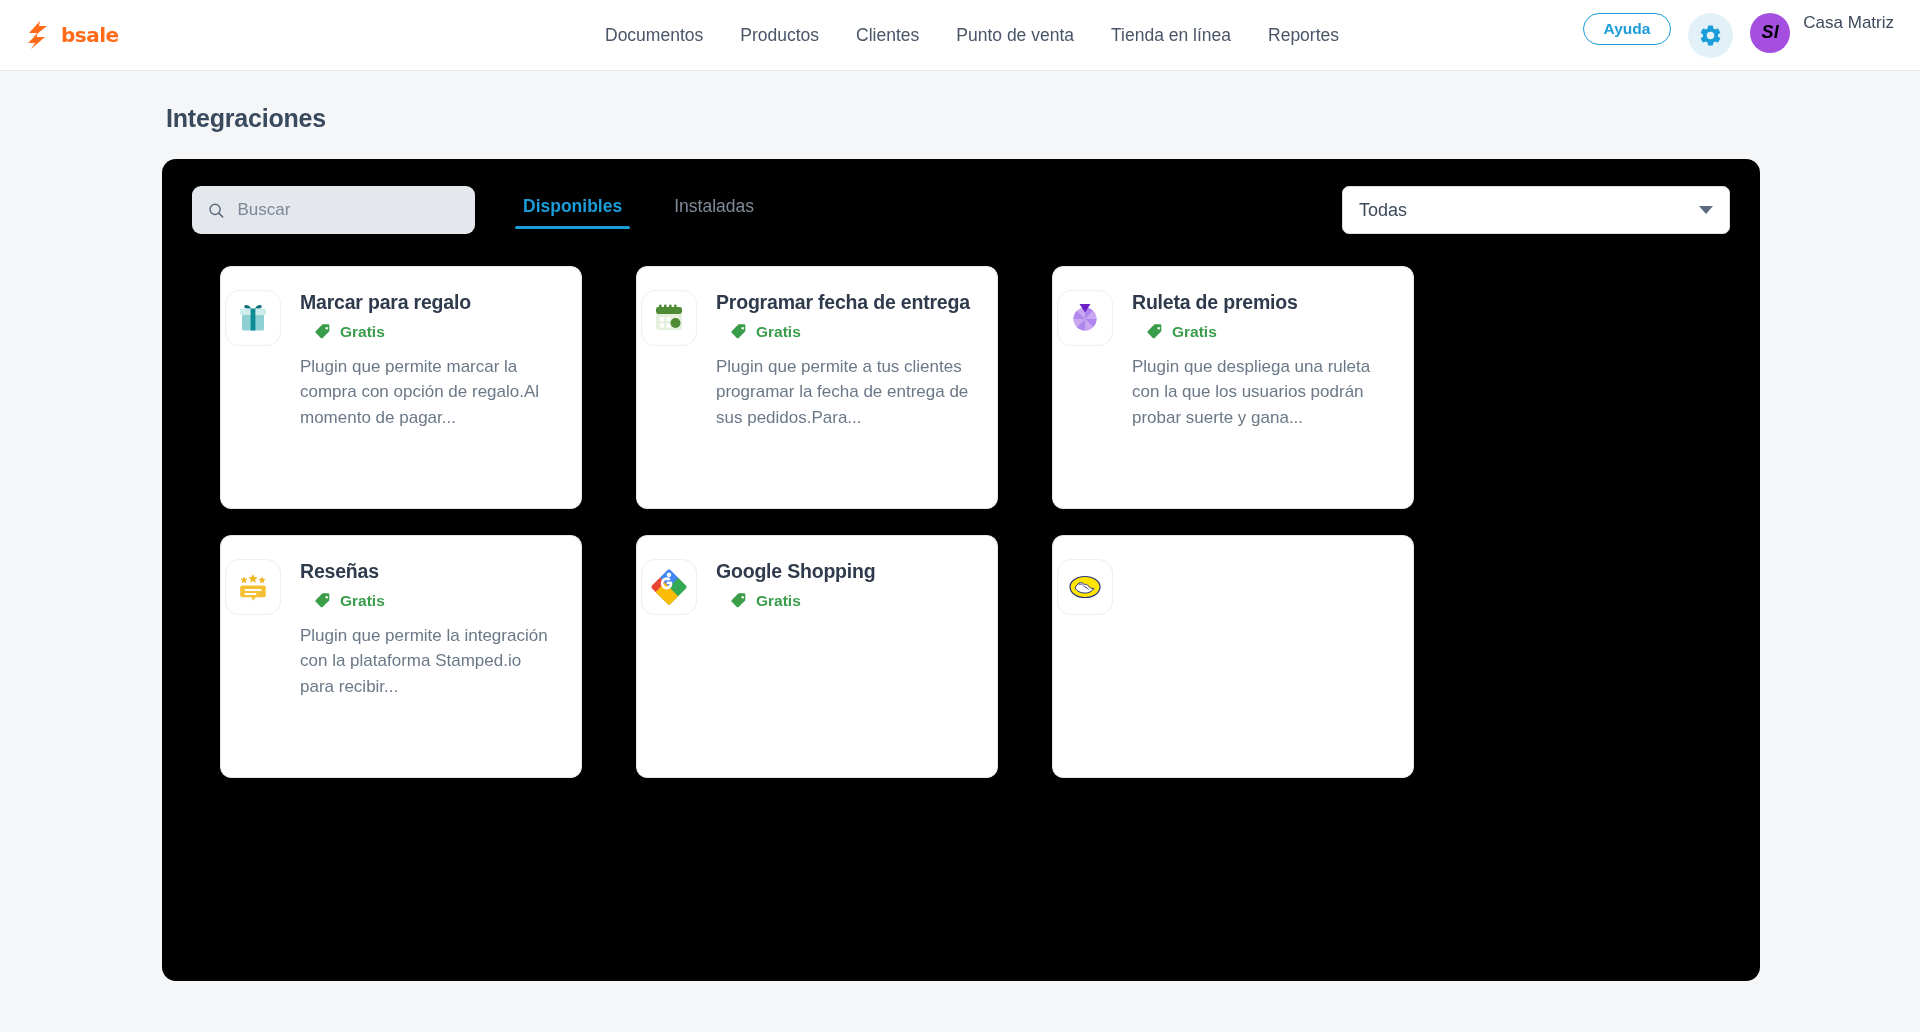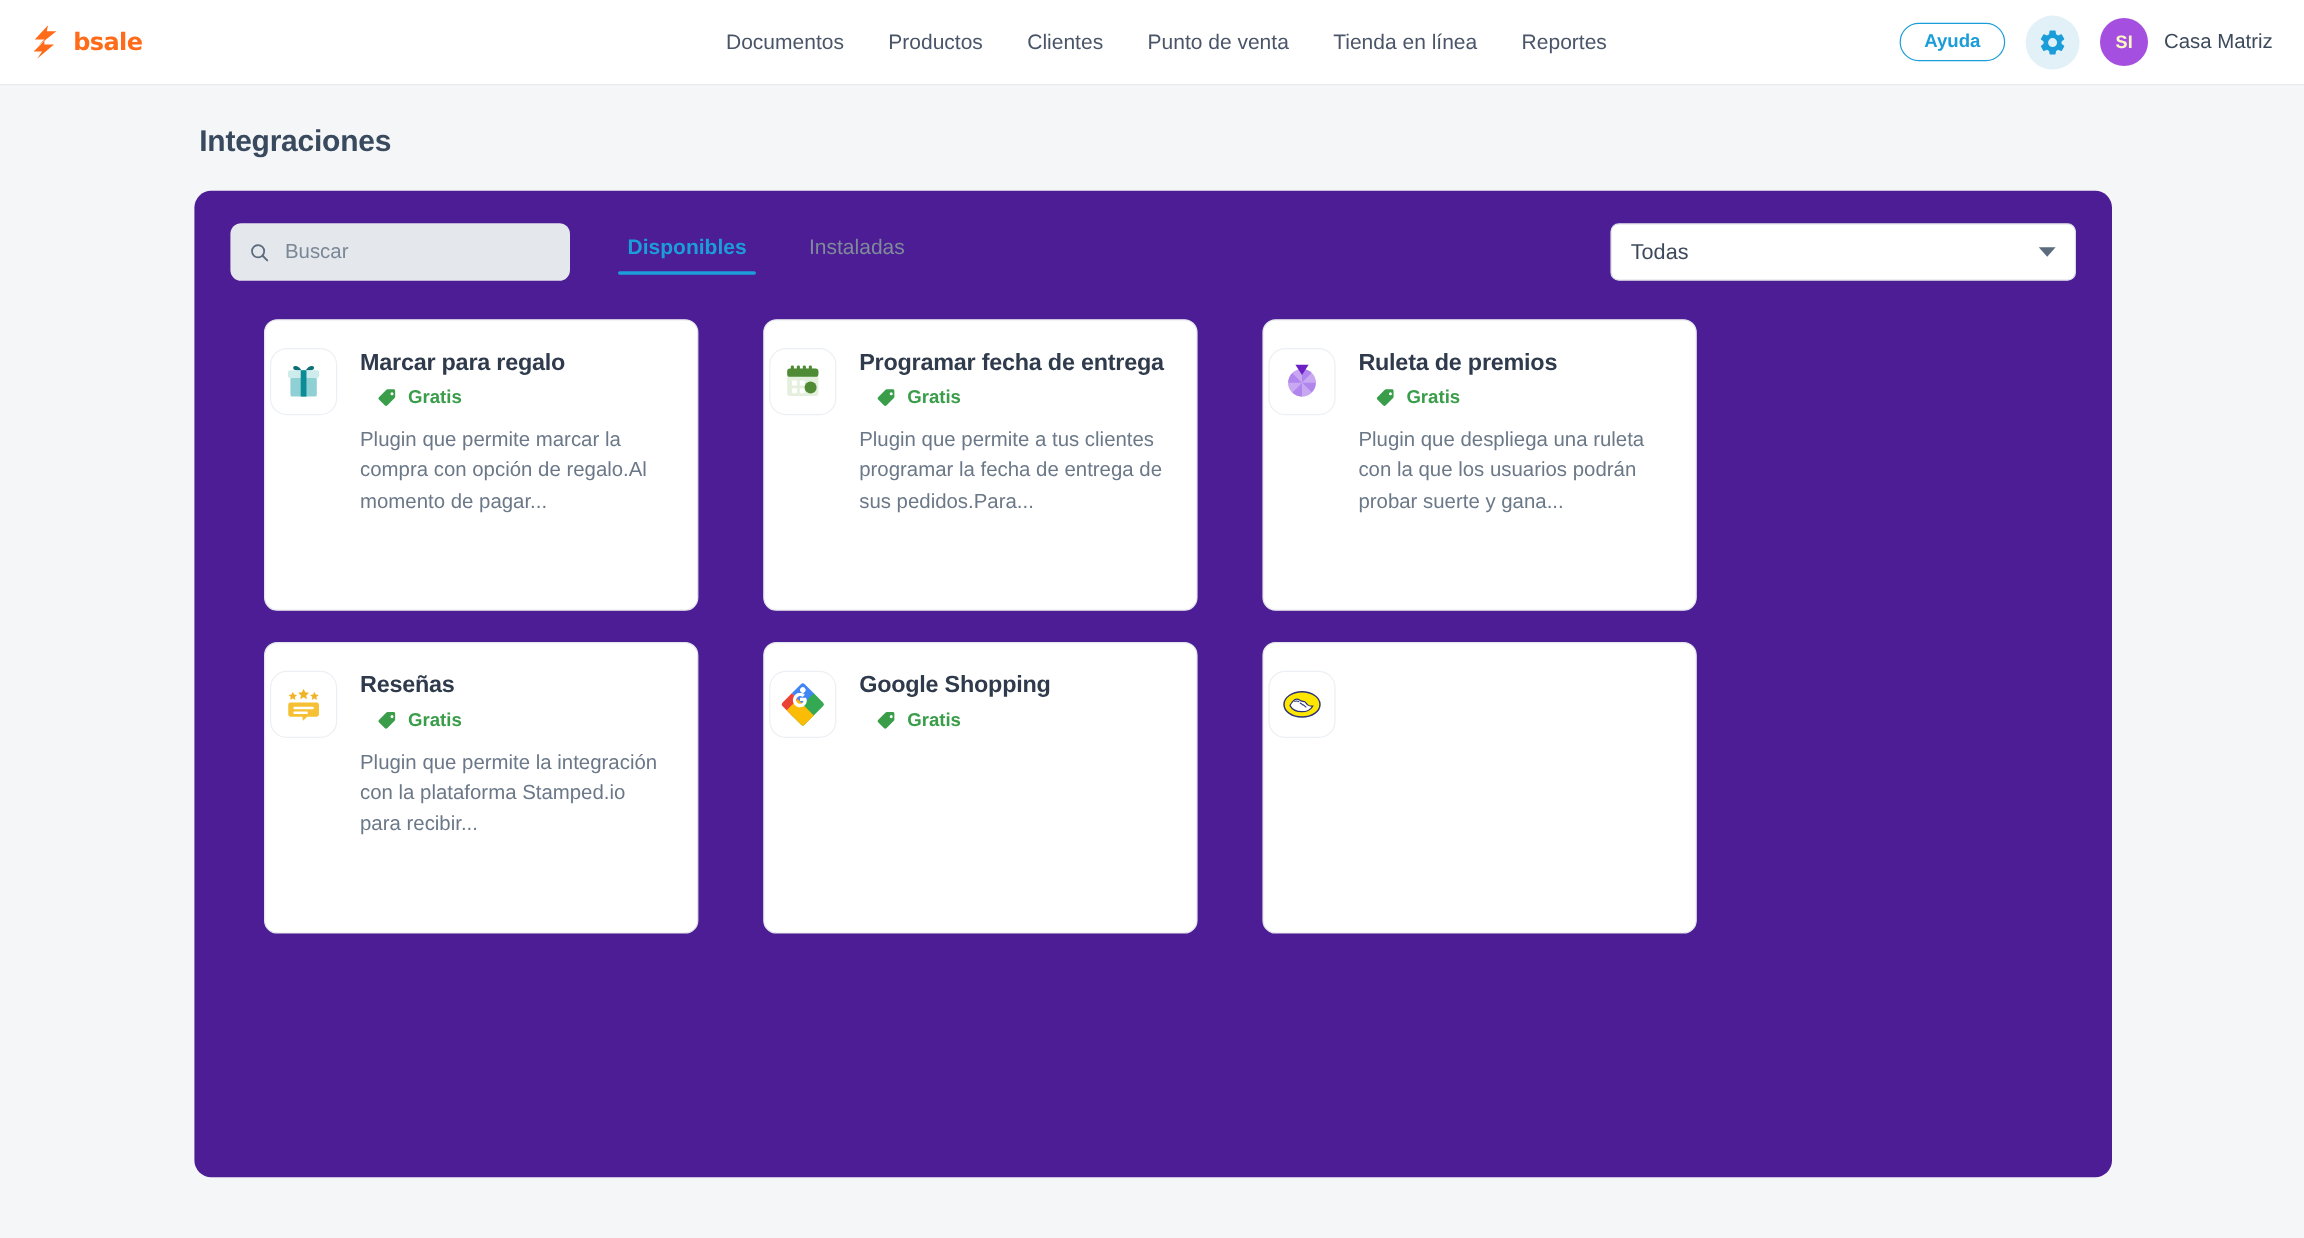--- a/index.html
+++ b/index.html
@@ -47,21 +47,21 @@
     font-size: 17.5px;
     color: #4a5568;
     text-decoration: none;
     white-space: nowrap;
   }
 
   .topright {
     position: absolute;
     right: 26px;
     display: flex;
-    align-items: center;
+    align-items: flex-start;
     gap: 17px;
   }
   .help-btn {
     border: 1.5px solid #1b9dd9;
     color: #1b9dd9;
     background: #fff;
     border-radius: 18px;
     font-size: 15.5px;
     font-weight: 600;
     padding: 7px 20px 8px;
@@ -74,25 +74,26 @@
     border-radius: 50%;
     background: #e2f1f8;
     border: none;
     display: flex; align-items: center; justify-content: center;
     cursor: pointer;
   }
   .avatar {
     width: 40px; height: 40px;
     border-radius: 50%;
     background: #a54fe0;
-    color: #fef9c3;
-    font-size: 15px;
+    color: #000000;
+    font-size: 18px;
     font-weight: 700;
     display: flex; align-items: center; justify-content: center;
     letter-spacing: 0.3px;
+    font-style: italic;
   }
   .branch-name {
     font-size: 17px;
     color: #3d4a5c;
     margin-left: -4px;
     white-space: nowrap;
   }
 
   
   .page { padding: 0 0 0 0; }
@@ -101,21 +102,21 @@
     font-weight: 700;
     color: #394a5e;
     margin: 33px 0 0 166px;
     letter-spacing: -0.2px;
   }
 
   .panel {
     margin: 26px 0 0 162px;
     width: 1598px;
     min-height: 822px;
-    background: #4c1d95;
+    background: #000000;
     border-radius: 14px;
     padding: 27px 0 0 0;
   }
 
   .toolbar {
     display: flex;
     align-items: center;
     padding: 0 30px 0 30px;
     height: 48px;
     position: relative;

